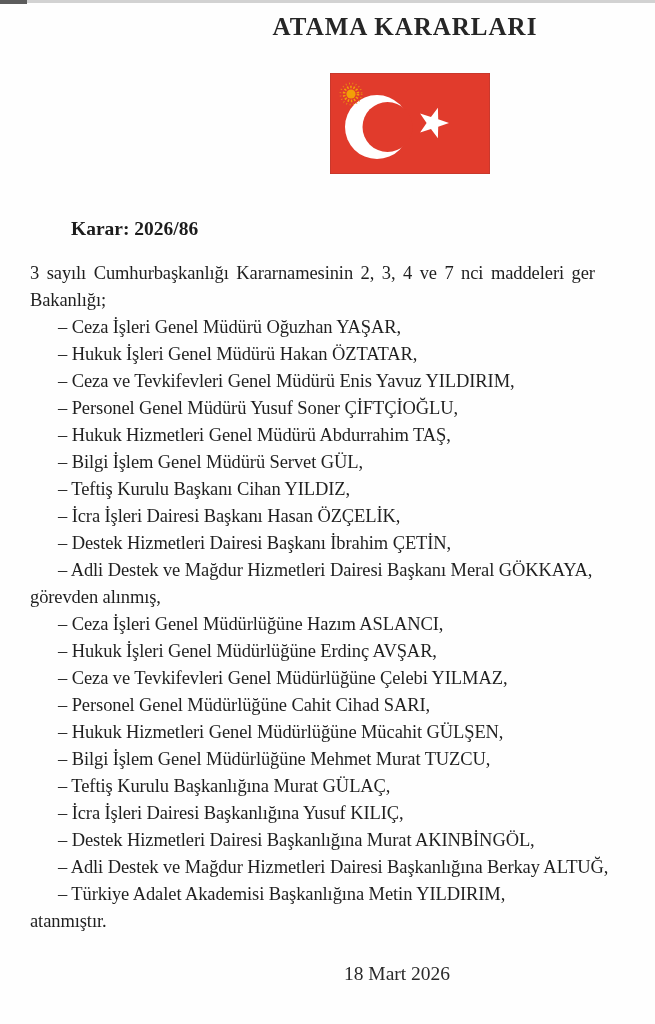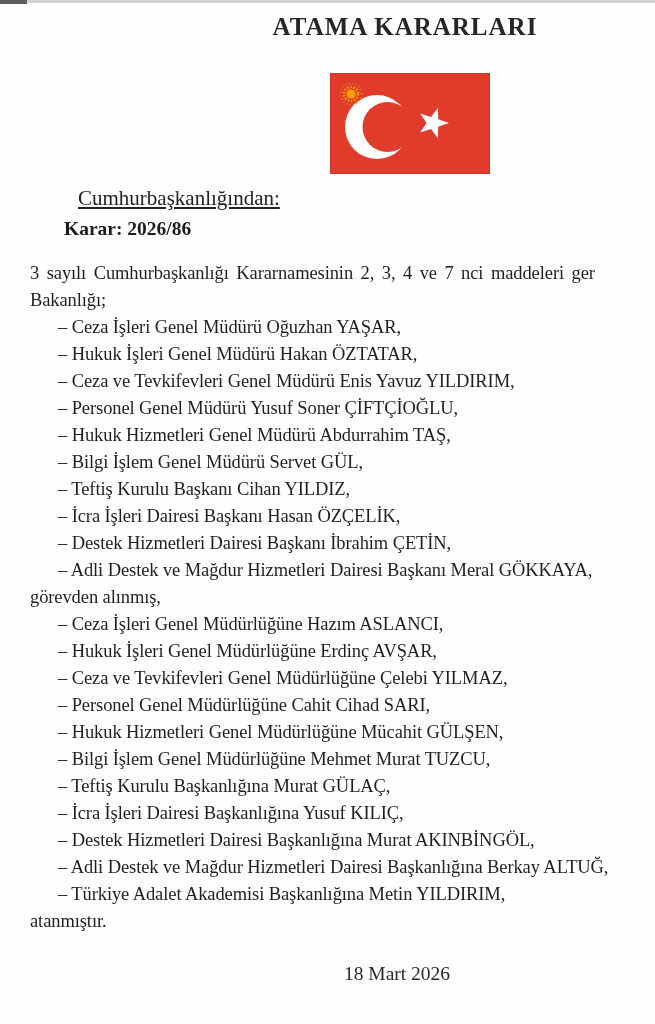--- a/index.html
+++ b/index.html
@@ -24,21 +24,21 @@
   }
 
   .flag-wrap { position: absolute; top: 73px; left: 330px; width: 160px; height: 101px; }
   .flag-wrap svg { display: block; }
 
   .issuer {
     position: absolute; top: 186px; left: 78px;
     font-size: 21px; text-decoration: underline; color: #222;
   }
   .decision {
-    position: absolute; top: 218px; left: 64px;
+    position: absolute; top: 218px; left: 71px;
     font-size: 19.5px; font-weight: bold; color: #1c1c1c;
   }
 
   .doc-body {
     position: absolute; top: 260px; left: 30px; width: 740px;
     font-size: 18.5px; line-height: 27px; letter-spacing: -0.1px;
     white-space: nowrap;
   }
   .doc-body .wide { word-spacing: 3px; }
   .doc-body .item { padding-left: 28px; }
@@ -67,21 +67,20 @@
       </g>
       <polygon points="119,50 108.2,53.8 107.9,65.2 101,56.1 90.1,59.4 96.6,50 90.1,40.6 101,43.9 107.9,34.8 108.2,46.2" fill="#FFFFFF"></polygon>
       <g>
         <circle cx="21" cy="21" r="4.6" fill="#F2A007"></circle>
         <circle cx="21" cy="21" r="7" fill="none" stroke-width="2.6" stroke-dasharray="1.5 1.7" stroke="#F2A007"></circle>
         <circle cx="21" cy="21" r="10.6" fill="none" stroke-width="1.7" stroke-dasharray="0.9 2.5" stroke="#E98C0F"></circle>
       </g>
     </svg>
   </div>
 
-  <div class="issuer">Cumhurbaşkanlığından:</div>
   <div class="decision">Karar: 2026/86</div>
 
   <div class="doc-body">
     <div class="wide">3 sayılı Cumhurbaşkanlığı Kararnamesinin 2, 3, 4 ve 7 nci maddeleri ger</div>
     <div>Bakanlığı;</div>
 
     <div>
       <div class="item">– Ceza İşleri Genel Müdürü Oğuzhan YAŞAR,</div>
       <div class="item">– Hukuk İşleri Genel Müdürü Hakan ÖZTATAR,</div>
       <div class="item">– Ceza ve Tevkifevleri Genel Müdürü Enis Yavuz YILDIRIM,</div>

